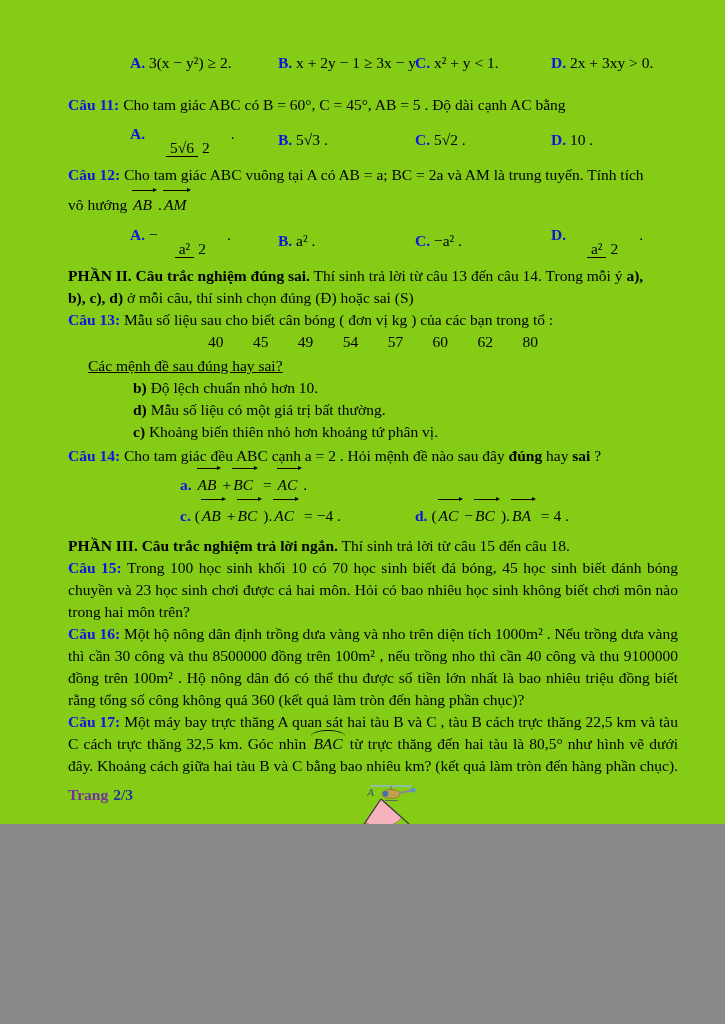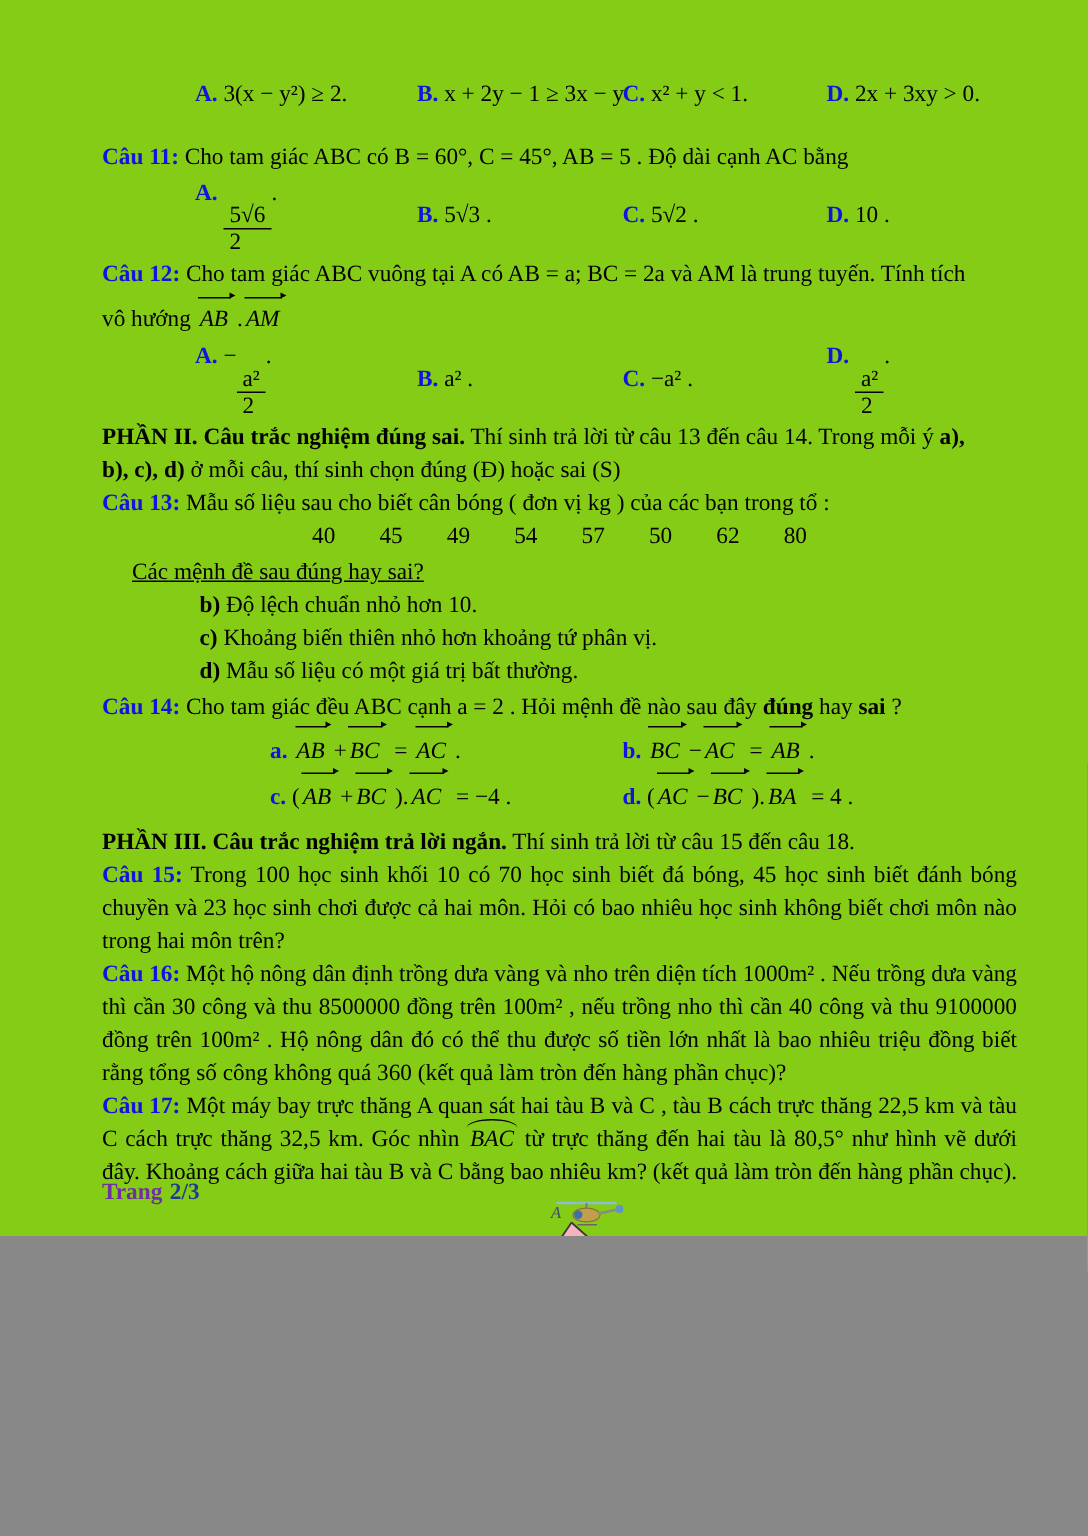--- a/index.html
+++ b/index.html
@@ -13,21 +13,21 @@
   .blue{color:#1412e0;font-weight:bold;}
   .b{font-weight:bold;}
   .just{text-align:justify;}
   
   .opts-row{display:grid;grid-template-columns:62px 148px 137px 136px 1fr;align-items:center;}
   .opts-row .cell{white-space:nowrap;}
   .tall{min-height:44px;margin:2px 0;}
   
   .opts2{display:grid;grid-template-columns:112px 235px 1fr;line-height:27px;margin-top:3px;}
   
-  .frac{display:inline-flex;flex-direction:column;text-align:left;vertical-align:-0.95em;line-height:1.1;margin:0 0;}
+  .frac{display:inline-flex;flex-direction:row;text-align:right;vertical-align:-0.95em;line-height:1.1;margin:0 17px;}
   .frac .num{border-bottom:1px solid #000;padding:0 4px;}
   .frac .den{padding:0 4px;}
   
   .vec{position:relative;display:inline-block;font-style:italic;margin:0 3px 0 1px;padding:1px 3px 0 1px;}
   .vec::before{content:"";position:absolute;left:0;right:1px;top:-2px;border-top:1px solid #000;}
   .vec::after{content:"";position:absolute;right:-4px;top:-4.5px;border:2.5px solid transparent;border-left:4.5px solid #000;}
   
   .arc{position:relative;display:inline-block;font-style:italic;padding:0 2px;}
   .arc::before{content:"";position:absolute;left:0;right:0;top:-3px;height:5px;
     border-top:1.2px solid #000;border-radius:50% / 100% 100% 0 0;}
@@ -97,36 +97,35 @@
 
   <div>
     <span class="blue">Câu 13:</span><span> Mẫu số liệu sau cho biết cân bóng ( đơn vị kg ) của các bạn trong tổ :</span>
   </div>
   <div class="nums">
     <span>40</span>
     <span>45</span>
     <span>49</span>
     <span>54</span>
     <span>57</span>
-    <span>50</span>
+    <span>60</span>
     <span>62</span>
     <span>80</span>
   </div>
   <div class="indent1" style="margin-top:2px;">Các mệnh đề sau đúng hay sai?</div>
   <div class="statement"><span class="b">b)</span><span> Độ lệch chuẩn nhỏ hơn 10.</span></div>
+  <div class="statement"><span class="b">d)</span><span> Mẫu số liệu có một giá trị bất thường.</span></div>
   <div class="statement"><span class="b">c)</span><span> Khoảng biến thiên nhỏ hơn khoảng tứ phân vị.</span></div>
-  <div class="statement"><span class="b">d)</span><span> Mẫu số liệu có một giá trị bất thường.</span></div>
 
   <div style="margin-top:2px;">
     <span class="blue">Câu 14:</span><span> Cho tam giác đều ABC cạnh a = 2 . Hỏi mệnh đề nào sau đây </span><span class="b">đúng</span><span> hay </span><span class="b">sai</span><span> ?</span>
   </div>
   <div class="opts2">
     <span></span>
     <span class="cell"><span class="blue">a.</span> <span></span><span class="vec">AB</span><span>+</span><span class="vec">BC</span><span> = </span><span class="vec">AC</span><span>.</span></span>
-    <span class="cell"><span class="blue">b.</span> <span></span><span class="vec">BC</span><span>−</span><span class="vec">AC</span><span> = </span><span class="vec">AB</span><span>.</span></span>
   </div>
   <div class="opts2">
     <span></span>
     <span class="cell"><span class="blue">c.</span> <span>(</span><span class="vec">AB</span><span>+</span><span class="vec">BC</span><span>).</span><span class="vec">AC</span><span> = −4 .</span></span>
     <span class="cell"><span class="blue">d.</span> <span>(</span><span class="vec">AC</span><span>−</span><span class="vec">BC</span><span>).</span><span class="vec">BA</span><span> = 4 .</span></span>
   </div>
 
   <div style="margin-top:6px;">
     <span class="b">PHẦN III. Câu trắc nghiệm trả lời ngắn.</span><span> Thí sinh trả lời từ câu 15 đến câu 18.</span>
   </div>

